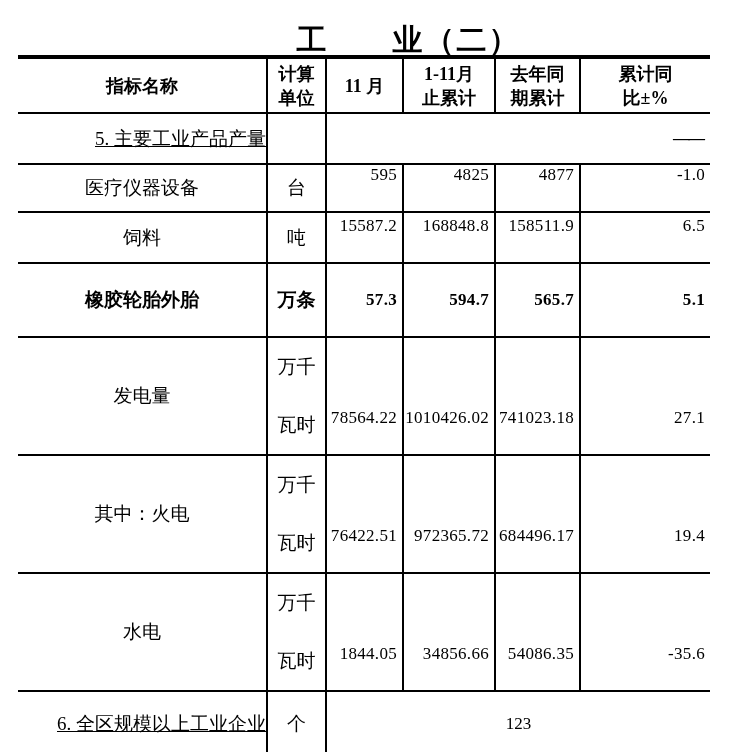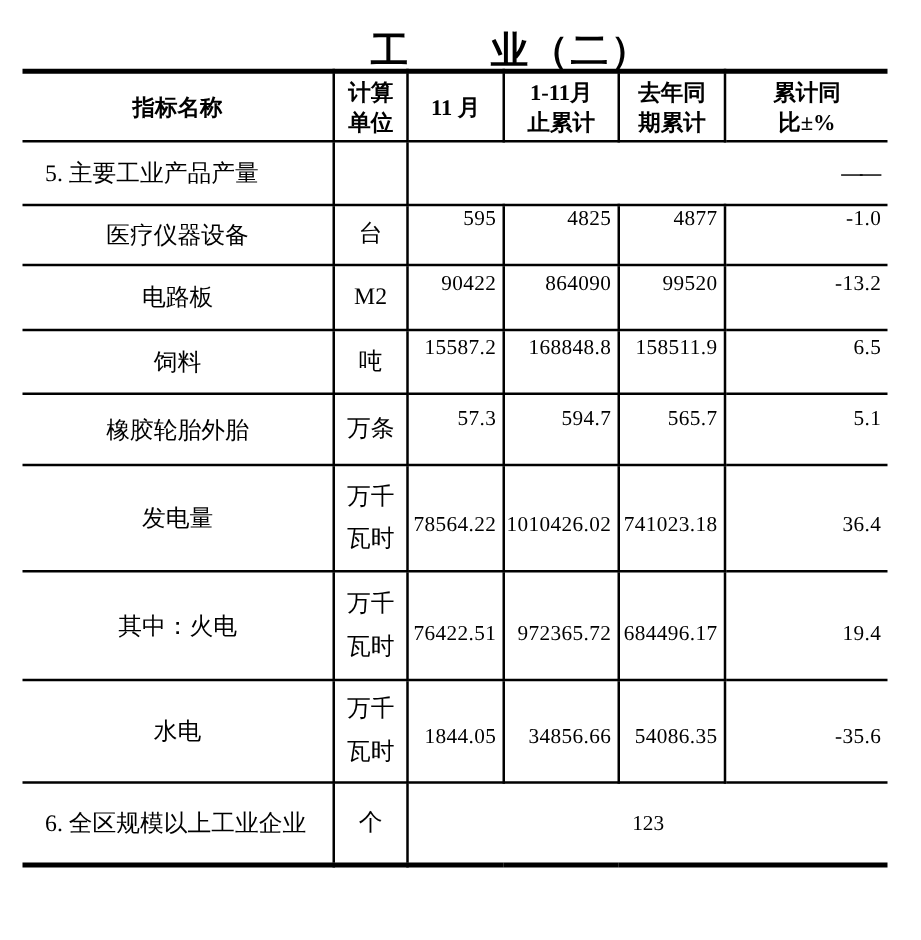--- a/index.html
+++ b/index.html
@@ -38,24 +38,24 @@
     overflow:hidden;
   }
   .stat-table th:first-child,.stat-table td:first-child{border-left:none;}
   .stat-table th:last-child,.stat-table td:last-child{border-right:none;}
   .stat-table thead th{
     font-size:18px;font-weight:bold;
     text-align:center;vertical-align:middle;
     line-height:24px;
   }
   td.name-cell{font-size:19px;vertical-align:middle;}
-  td.name-cell.align-left{text-align:left;padding-left:18px;}
+  td.name-cell.align-left{text-align:right;padding-left:18px;text-decoration:underline;}
   td.name-cell.align-center{text-align:center;}
   td.unit-cell{font-size:19px;text-align:center;vertical-align:middle;line-height:24px;}
-  td.unit-cell.tall{line-height:34px;}
+  td.unit-cell.tall{line-height:58px;}
   td.value-cell{
     font-size:17px;text-align:right;vertical-align:bottom;
     padding:0 5px 26px 0;
     letter-spacing:0.3px;
   }
   td.merged-cell{font-size:17px;vertical-align:middle;}
   td.merged-cell.align-right{text-align:right;padding-right:7px;}
   td.merged-cell.align-center{text-align:center;}
   .dash{letter-spacing:-2px;font-weight:bold;}
 </style>
@@ -90,51 +90,43 @@
         <td colspan="4" class="merged-cell align-right"><span class="dash">——</span></td>
       </tr>
       <tr style="height: 36px;">
         <td class="name-cell align-center">医疗仪器设备</td>
         <td class="unit-cell">台</td>
         <td class="value-cell">595</td>
         <td class="value-cell">4825</td>
         <td class="value-cell">4877</td>
         <td class="value-cell">-1.0</td>
       </tr>
-      <tr style="height: 52px;">
-        <td class="name-cell align-center">电路板</td>
-        <td class="unit-cell">M2</td>
-        <td class="value-cell">90422</td>
-        <td class="value-cell">864090</td>
-        <td class="value-cell">99520</td>
-        <td class="value-cell">-13.2</td>
-      </tr>
       <tr style="height: 51px;">
         <td class="name-cell align-center">饲料</td>
         <td class="unit-cell">吨</td>
         <td class="value-cell">15587.2</td>
         <td class="value-cell">168848.8</td>
         <td class="value-cell">158511.9</td>
         <td class="value-cell">6.5</td>
       </tr>
-      <tr style="height: 57px;">
+      <tr style="height: 74px; font-weight: bold;">
         <td class="name-cell align-center">橡胶轮胎外胎</td>
         <td class="unit-cell">万条</td>
         <td class="value-cell">57.3</td>
         <td class="value-cell">594.7</td>
         <td class="value-cell">565.7</td>
         <td class="value-cell">5.1</td>
       </tr>
       <tr style="height: 85px;">
         <td class="name-cell align-center">发电量</td>
         <td class="unit-cell tall">万千<br>瓦时</td>
         <td class="value-cell">78564.22</td>
         <td class="value-cell">1010426.02</td>
         <td class="value-cell">741023.18</td>
-        <td class="value-cell">36.4</td>
+        <td class="value-cell">27.1</td>
       </tr>
       <tr style="height: 87px;">
         <td class="name-cell align-center">其中：火电</td>
         <td class="unit-cell tall">万千<br>瓦时</td>
         <td class="value-cell">76422.51</td>
         <td class="value-cell">972365.72</td>
         <td class="value-cell">684496.17</td>
         <td class="value-cell">19.4</td>
       </tr>
       <tr style="height: 82px;">

